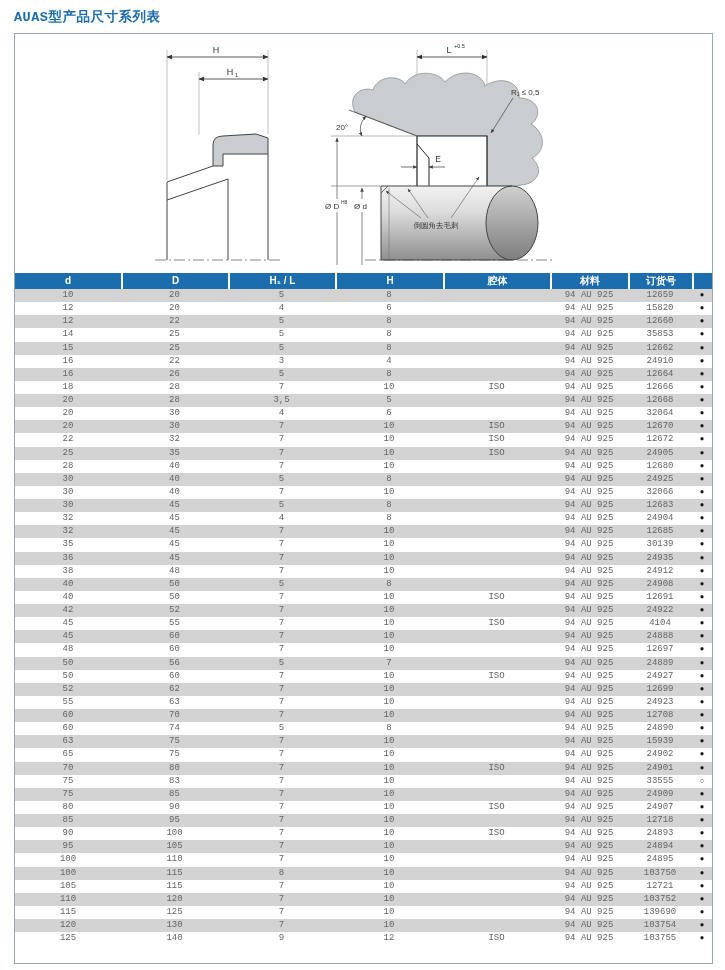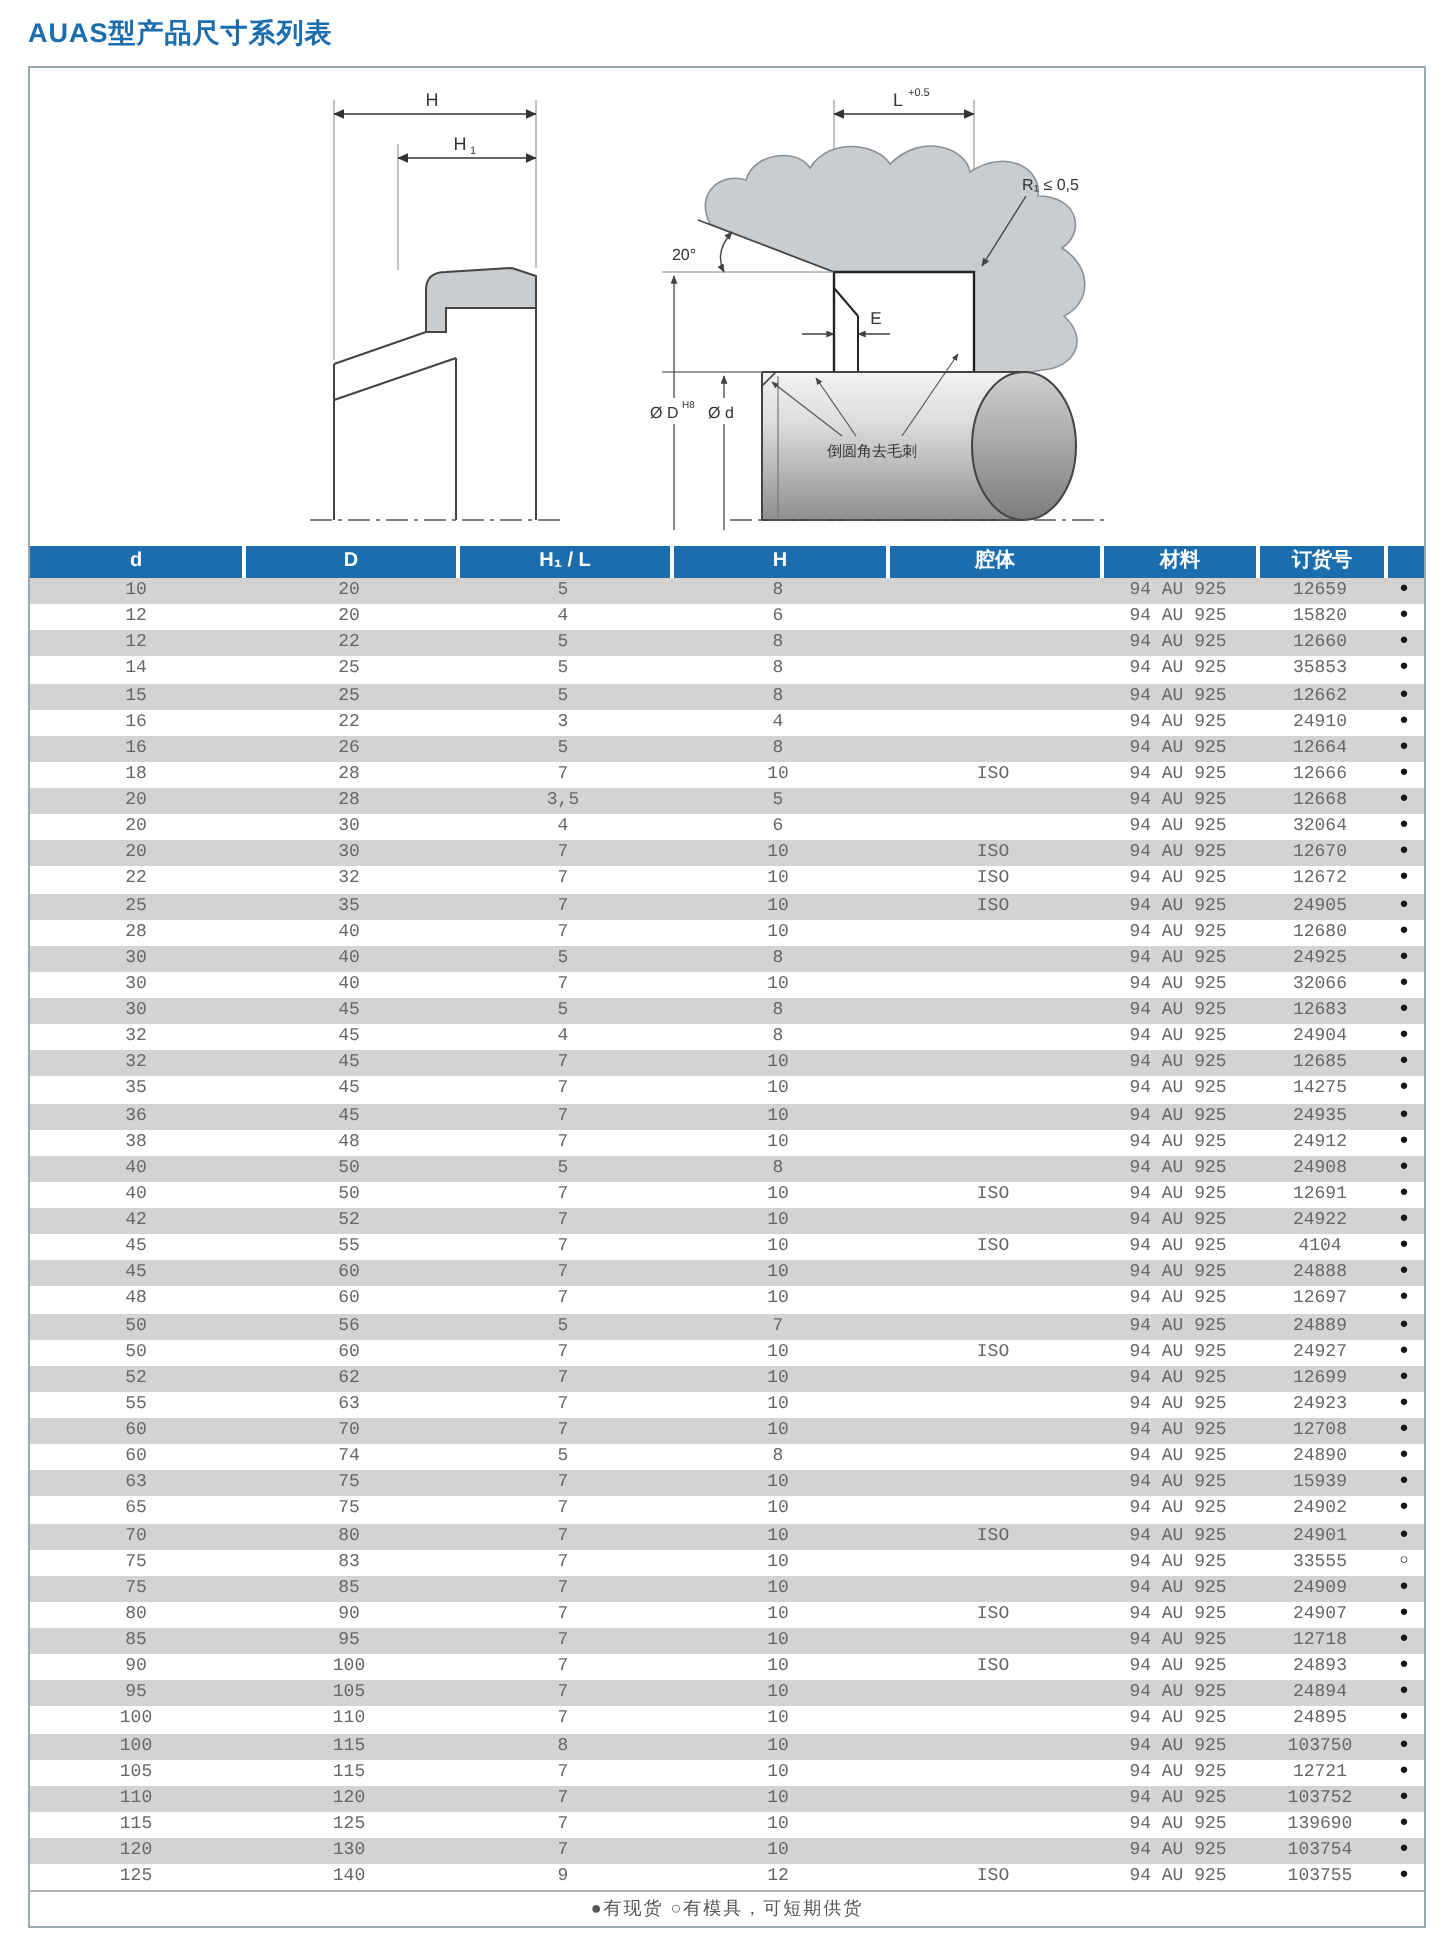--- a/index.html
+++ b/index.html
@@ -3,21 +3,21 @@
 <meta charset="utf-8">
 <style>
   html,body{margin:0;padding:0;}
   body{
     width:725px;height:970px;position:relative;background:#fff;
     font-family:"Liberation Sans","DejaVu Sans",sans-serif;
     -webkit-font-smoothing:antialiased;
   }
   .title{
     position:absolute;left:14px;top:8px;
-    font-size:13.5px;font-weight:bold;color:#1b6dad;letter-spacing:.5px;
+    font-size:13.5px;font-weight:bold;color:#1b6dad;letter-spacing:.5px;font-family:Liberation Mono, monospace;
   }
   .box{
     position:absolute;left:14px;top:33px;width:699px;height:931px;
     border:1px solid #9aa8b2;box-sizing:border-box;background:#fff;overflow:hidden;
   }
   .drawing{height:239px;position:relative;}
   .drawing svg{display:block;}
   .thead,.tr{
     display:grid;
     grid-template-columns:106px 107px 107px 108px 107px 78px 64px 20px;
@@ -366,21 +366,21 @@
         <div class="td">12685</div>
         <div class="td dot">●</div>
       </div>
       <div class="tr even">
         <div class="td">35</div>
         <div class="td">45</div>
         <div class="td">7</div>
         <div class="td">10</div>
         <div class="td"></div>
         <div class="td">94 AU 925</div>
-        <div class="td">14275</div>
+        <div class="td">30139</div>
         <div class="td dot">●</div>
       </div>
       <div class="tr odd">
         <div class="td">36</div>
         <div class="td">45</div>
         <div class="td">7</div>
         <div class="td">10</div>
         <div class="td"></div>
         <div class="td">94 AU 925</div>
         <div class="td">24935</div>
@@ -671,14 +671,13 @@
         <div class="td">140</div>
         <div class="td">9</div>
         <div class="td">12</div>
         <div class="td">ISO</div>
         <div class="td">94 AU 925</div>
         <div class="td">103755</div>
         <div class="td dot">●</div>
       </div>
     </div>
 
-  <div class="legend">●有现货 ○有模具，可短期供货</div>
 </div>
 
 </body></html>

